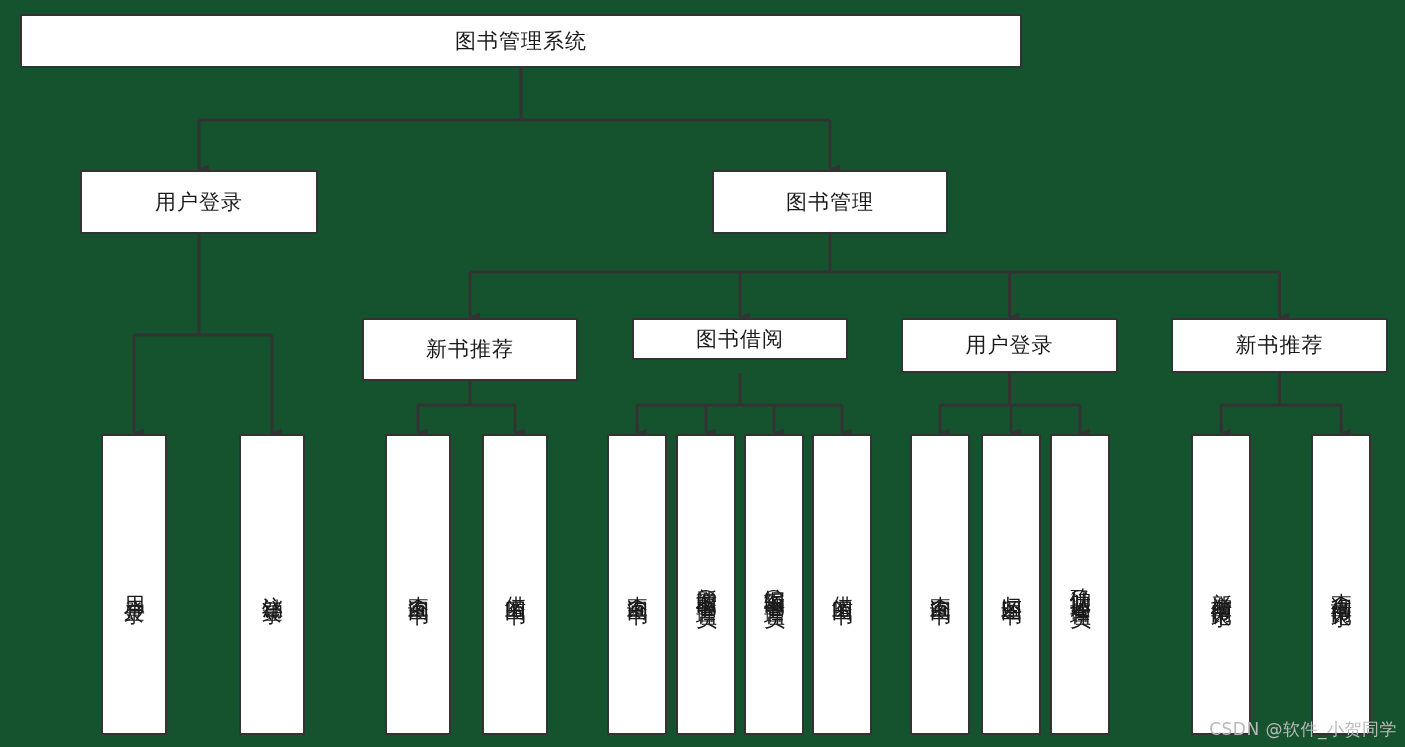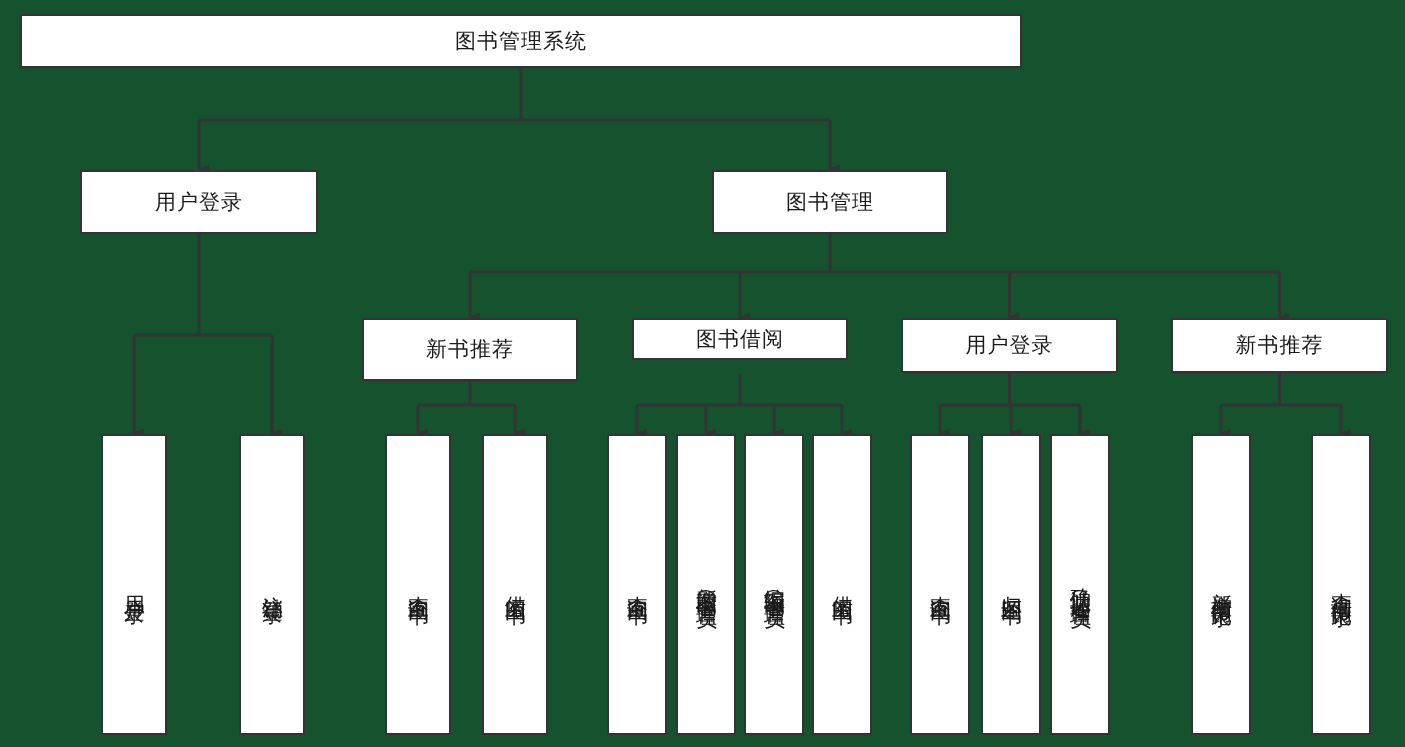--- a/index.html
+++ b/index.html
@@ -175,13 +175,14 @@
         <span class="node-label">确认归还（管理员）</span>
       </div>
       <div class="node vert" style="left: 1191px; top: 434px; width: 60px; height: 301px;">
         <span class="node-label">新增借阅记录</span>
       </div>
       <div class="node vert" style="left: 1311px; top: 434px; width: 60px; height: 301px;">
         <span class="node-label">查询借阅记录</span>
       </div>
     </div>
 
+  <div id="watermark">CSDN @软件_小贺同学</div>
 </div>
 
 </body></html>

